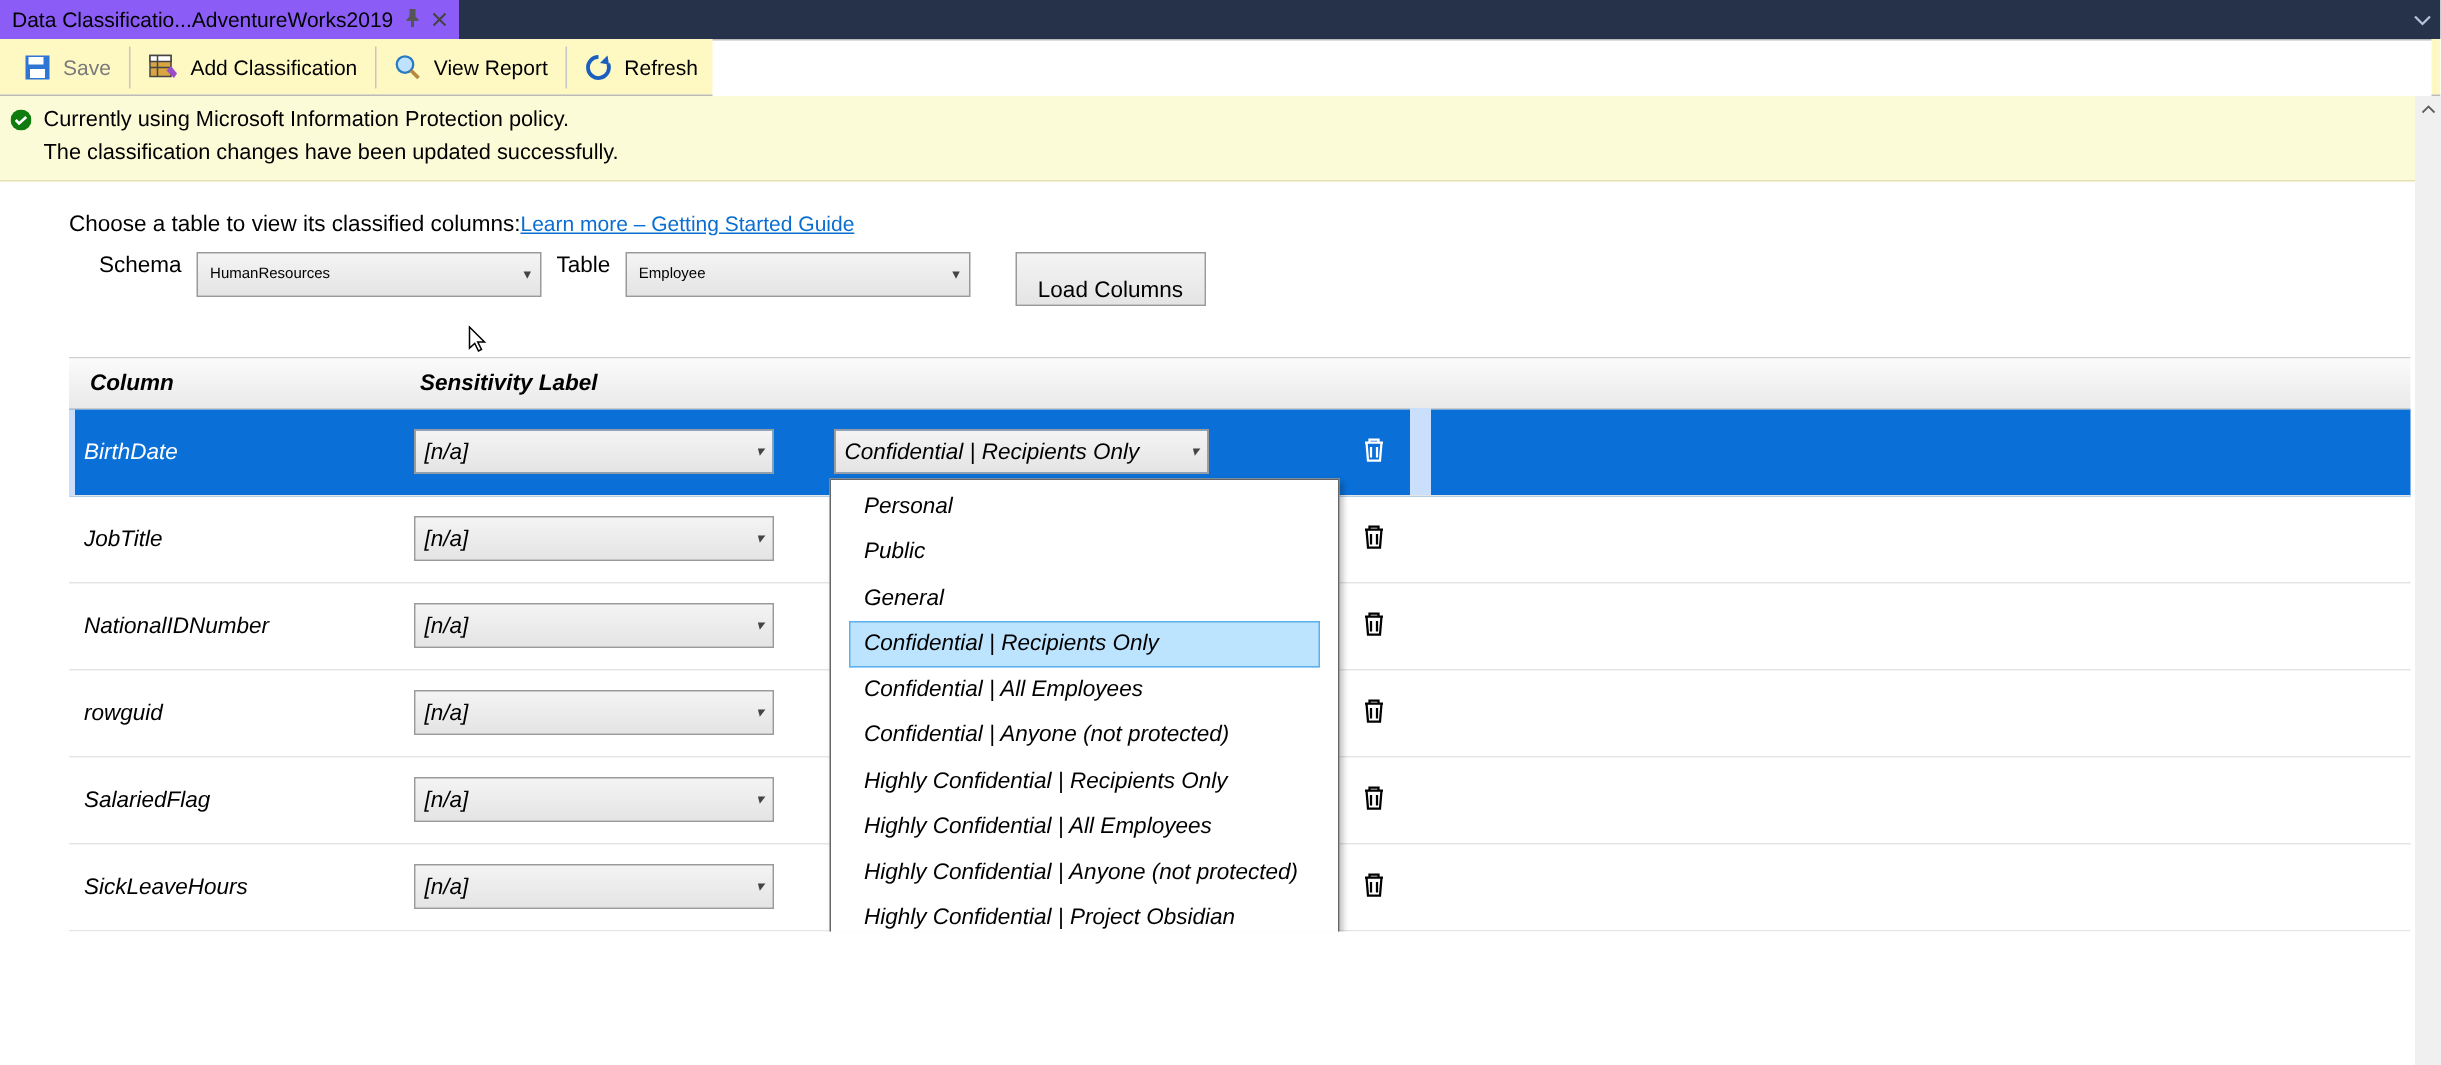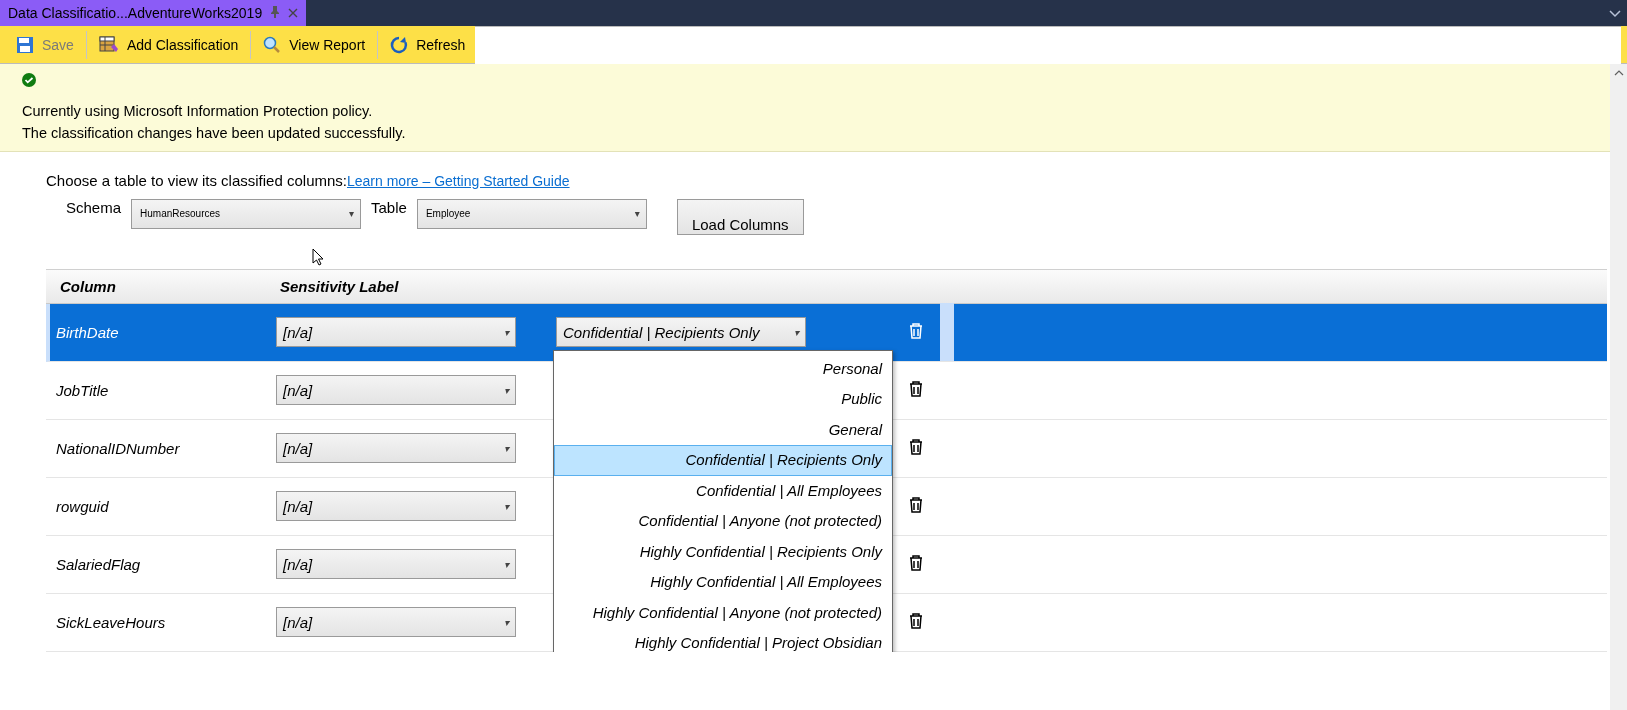--- a/index.html
+++ b/index.html
@@ -5,27 +5,27 @@
   * { box-sizing: border-box; margin: 0; padding: 0; }
   body { font-family: "Segoe UI", Tahoma, sans-serif; font-size: 14px; background: #fff; color: #000; }
 
   .titlebar { background: #26324a; height: 26px; display: flex; align-items: stretch; }
   .tab { background: #8b5cf6; display: flex; align-items: center; padding: 0 8px; gap: 8px; height: 26px; }
   .tab-title { font-size: 14px; }
   .tab-pin, .tab-close { cursor: default; }
   .titlebar-right { margin-left: auto; padding-right: 6px; display:flex; align-items:center; }
   .titlebar-arrow { color:#b8c2d8; }
 
-  .toolbar { background: #fde047; border-bottom: 1px solid #bbb; height: 38px; display: flex; align-items: center; padding: 0 6px; }
+  .toolbar { background: #fef9c3; border-bottom: 1px solid #bbb; height: 38px; display: flex; align-items: center; padding: 0 6px; }
   .tb-btn { display: flex; align-items: center; gap: 8px; padding: 4px 10px; height: 38px; }
   .tb-btn.disabled { color: #7a7a7a; }
   .tb-sep { width: 1px; height: 28px; background: #c5c5c5; margin: 0 2px; }
   .toolbar-rest { flex: 1; background: #fff; height: 38px; border-top:1px solid #bbb;}
 
-  .info-bar { background: #fcfbd8; border-bottom: 1px solid #e3e2b8; padding: 6px 22px; display: flex; gap: 8px; align-items: flex-start; line-height: 1.5; flex-direction: column; }
+  .info-bar { background: #fcfbd8; border-bottom: 1px solid #e3e2b8; padding: 6px 7px; display: flex; gap: 8px; align-items: flex-start; line-height: 1.5; }
   .info-check { margin-top: 2px;}
   .info-text { font-size: 14.5px; }
 
   .content { padding: 20px 20px 0 46px; position: relative; }
 
   .chooser-row { display:flex; justify-content:flex-start; align-items:baseline;}
   .learn { color:#0a6ed1; }
 
   .selectors { display:flex; gap:10px; margin-top:10px;}
   .label { font-size:15px;}
@@ -49,21 +49,21 @@
   .row .info-cell { width:280px; }
   .row .sens-cell { width:300px; }
   .row .warn-cell { width:40px; text-align:center;}
   .row .del-cell { width:40px; text-align:center;}
   .row.selected .del-cell { background:#0a6fd6;}
   .row.selected .side-box { width:14px; height:58px; background:#c9dffb; margin-left:4px;}
 
   .cell-combo { display:inline-flex; align-items:center; justify-content:space-between; border:1px solid #9a9a9a; background:linear-gradient(#f4f4f4,#e4e4e4); height:30px; width:240px; padding:0 6px; font-size:15px; color:#000;}
   .cell-combo .arrow { font-size:10px; color:#444;}
 
-  .dropdown { position:absolute; left:507px; top:46px; width:340px; background:#fff; border:1px solid #666; box-shadow:2px 2px 4px rgba(0,0,0,0.25); z-index:10; padding:3px 0;text-align:right;}
+  .dropdown { position:absolute; left:507px; top:46px; width:340px; background:#fff; border:1px solid #666; box-shadow:2px 2px 4px rgba(0,0,0,0.25); z-index:10; padding:3px 12px;}
   .dd-item { padding:4px 10px; font-size:15px; line-height:1.5;}
   .dd-item.highlight { background:#bde4ff; outline:1px solid #5ab0ee; outline-offset:-1px;}
 
   .icon-save { width:18px; height:18px;}
   .icon-class { width:20px; height:20px;}
   .icon-search { width:18px; height:18px;}
   .icon-refresh { width:18px; height:18px;}
   .icon-trash { width:16px; height:18px;}
   .icon-warn { width:20px; height:20px;}
   .icon-success { width:14px; height:14px; }

